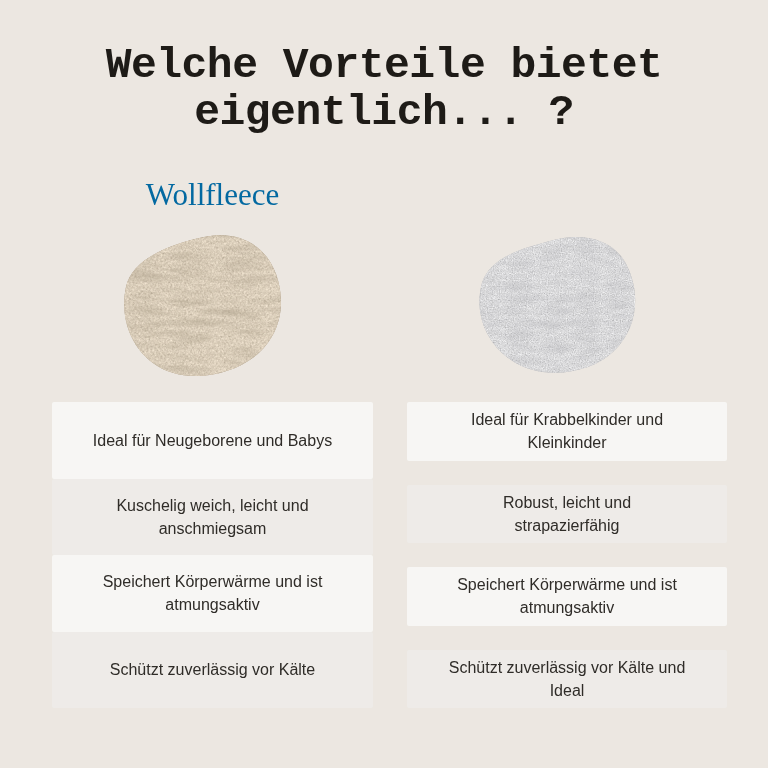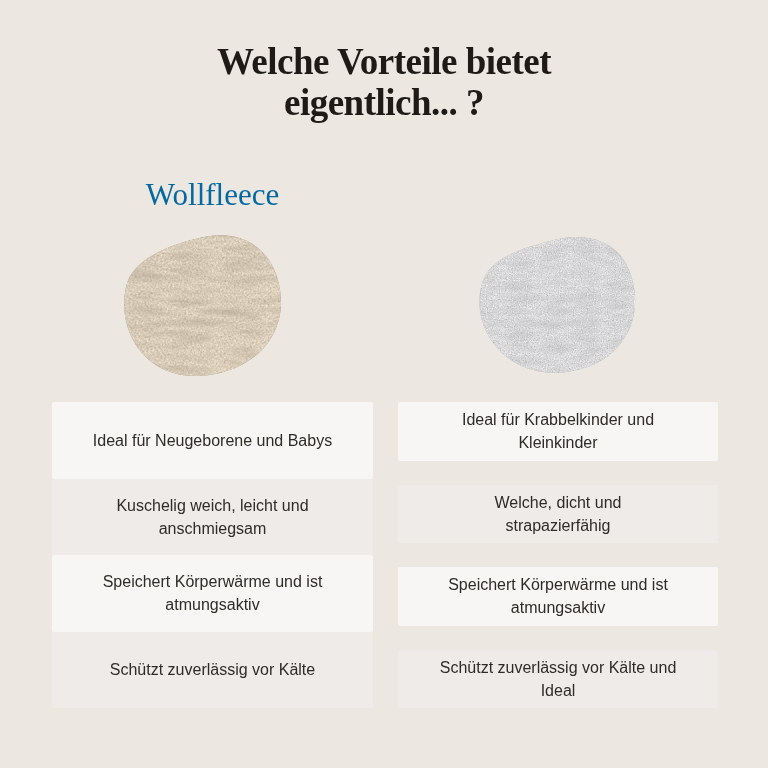--- a/index.html
+++ b/index.html
@@ -14,23 +14,23 @@
     width: 768px;
     height: 768px;
     background: #ece7e1;
   }
   .title {
     position: absolute;
     top: 42px;
     left: 0;
     width: 768px;
     text-align: center;
-    font-family: Liberation Serif, serif;
+    font-family: Liberation Mono, monospace;
     font-weight: bold;
-    font-size: 37px;
+    font-size: 43px;
     line-height: 1.1;
     letter-spacing: -0.5px;
     color: #1e1b17;
     white-space: pre-line;
   }
   .col-header {
     position: absolute;
     top: 177px;
     text-align: center;
     font-family: "Liberation Serif", serif;
@@ -48,21 +48,21 @@
   .swatch.right { left: 470px; top: 230px; }
   .rows {
     position: absolute;
     top: 402px;
     height: 306px;
     list-style: none;
     display: flex;
     flex-direction: column;
   }
   .rows.left  { left: 52px;  width: 321px; }
-  .rows.right { left: 398px; width: 320px; gap: 24px; }
+  .rows.right { left: 407px; width: 320px; gap: 24px; }
   .rows li {
     flex: 1 1 0;
     display: flex;
     align-items: center;
     justify-content: center;
     text-align: center;
     font-size: 16px;
     line-height: 1.45;
     color: #2f2c28;
     white-space: pre-line;
@@ -133,21 +133,21 @@
     <li>Kuschelig weich, leicht und
 anschmiegsam</li>
     <li>Speichert Körperwärme und ist
 atmungsaktiv</li>
     <li>Schützt zuverlässig vor Kälte</li>
   </ul>
 
   <ul class="rows right">
     <li>Ideal für Krabbelkinder und
 Kleinkinder</li>
-    <li>Welche, dicht und
+    <li>Robust, leicht und
 strapazierfähig</li>
     <li>Speichert Körperwärme und ist
 atmungsaktiv</li>
     <li>Schützt zuverlässig vor Kälte und
 Ideal</li>
   </ul>
 
 </div>
 
 </body></html>

